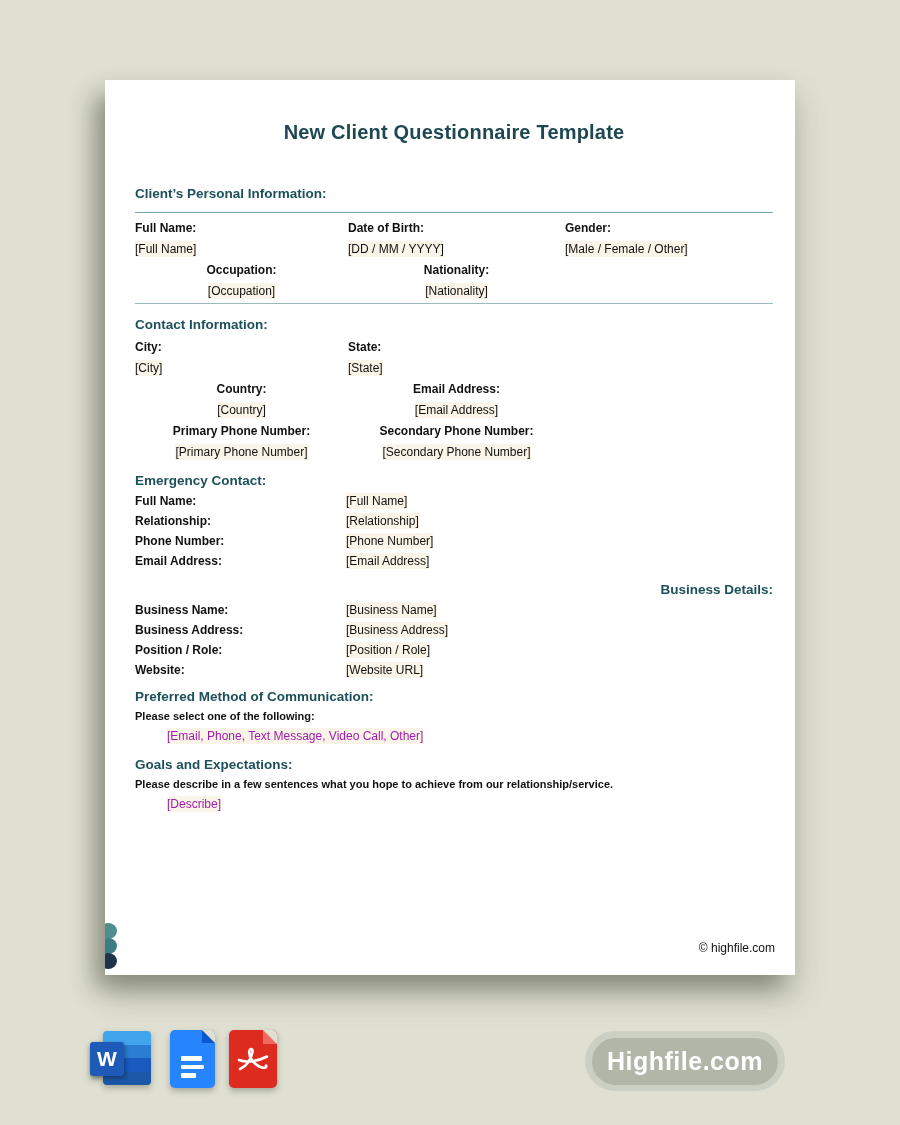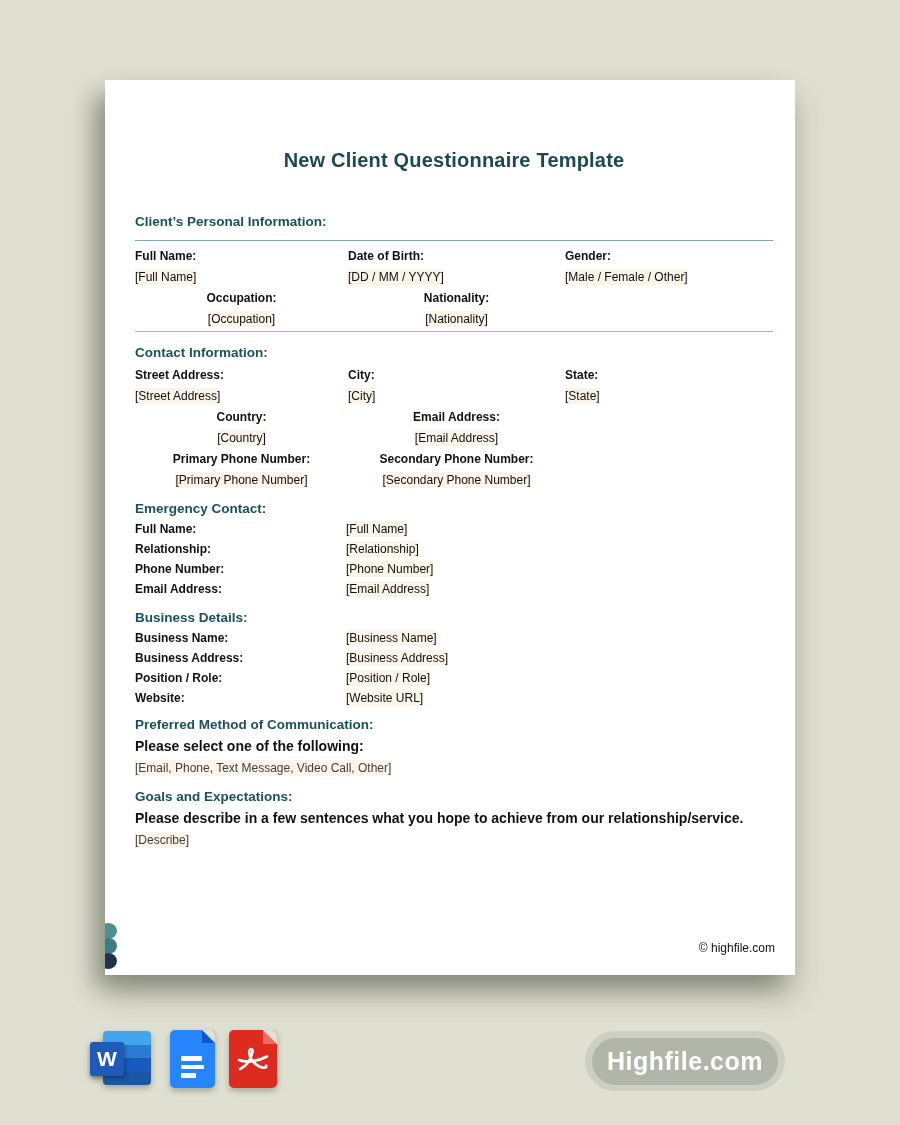--- a/index.html
+++ b/index.html
@@ -16,58 +16,58 @@
     position: absolute;
     left: 105px; top: 80px;
     width: 690px; height: 895px;
     background: #ffffff;
     padding: 0 22px 0 30px;
     box-shadow: -13px 14px 22px -2px rgba(75,80,65,.45),
                 0 18px 30px rgba(75,80,65,.30);
     overflow: hidden;
   }
   .doc-title {
-    margin-top: 69px;
+    margin-top: 41px;
     text-align: center;
     font-size: 20px;
     font-weight: bold;
     color: #1d4751;
     letter-spacing: .2px;
   }
   .sec-head {
     font-size: 13.5px;
     font-weight: bold;
     color: #1c505a;
   }
   .head-personal { margin-top: 42px; padding-bottom: 11px;
                    border-bottom: 1.5px solid #7fa9b2; }
   .personal-body { border-bottom: 1.5px solid #9bb9c1; padding-bottom: 5px; }
   .head-contact   { margin-top: 13px; }
   .head-emergency { margin-top: 14px; }
-  .head-business  { margin-top: 14px; }
+  .head-business  { margin-top: 14px; text-align: right; }
   .head-comm      { margin-top: 12px; }
   .head-goals     { margin-top: 14px; }
 
   .grid3 {
     display: grid;
     grid-template-columns: 213px 217px 208px;
     margin-top: 8px;
   }
   .grid3 + .grid3 { margin-top: 7px; text-align: center; }
   .lbl { font-size: 12px; font-weight: bold; color: #111; margin-bottom: 7px; }
   .val { font-size: 12px; color: #111; }
   .hl  { background: #fbf4e8; padding: 1px 0; }
 
   .pairs { margin-top: 6px; }
   .pair { display: flex; margin-bottom: 6px; align-items: baseline; }
   .pair .plbl { width: 211px; flex: 0 0 211px; font-size: 12px; font-weight: bold; color: #111; }
   .pair .pval { font-size: 12px; color: #111; }
 
-  .prompt { margin-top: 6px; font-size: 14px; font-weight: bold; color: #111; }
-  .freeval { margin-top: 7px; font-size: 12px; color: #404040; }
+  .prompt { margin-top: 6px; font-size: 11px; font-weight: bold; color: #111; }
+  .freeval { margin-top: 7px; font-size: 12px; color: #a21caf; margin-left: 32px; }
 
   
   .logo { position: absolute; left: -6px; top: 843px; width: 24px; }
   .logo .dot { width: 18px; height: 16px; border-radius: 50%; }
   .logo .d1 { background: #4d8f8e; }
   .logo .d2 { background: #3a7d83; margin-top: -1px; }
   .logo .d3 { background: #203449; margin-top: -1px; }
   .copyright { position: absolute; right: 20px; top: 861px; font-size: 12px; color: #111; }
 
   
@@ -152,24 +152,20 @@
         <div class="val"><span class="hl">[Nationality]</span></div>
       </div>
       <div class="cell"></div>
     </div>
   </div>
 
   <div class="sec-head head-contact">Contact Information:</div>
   <div>
     <div class="grid3">
       <div class="cell">
-        <div class="lbl">Street Address:</div>
-        <div class="val"><span class="hl">[Street Address]</span></div>
-      </div>
-      <div class="cell">
         <div class="lbl">City:</div>
         <div class="val"><span class="hl">[City]</span></div>
       </div>
       <div class="cell">
         <div class="lbl">State:</div>
         <div class="val"><span class="hl">[State]</span></div>
       </div>
     </div>
     <div class="grid3">
       <div class="cell">

